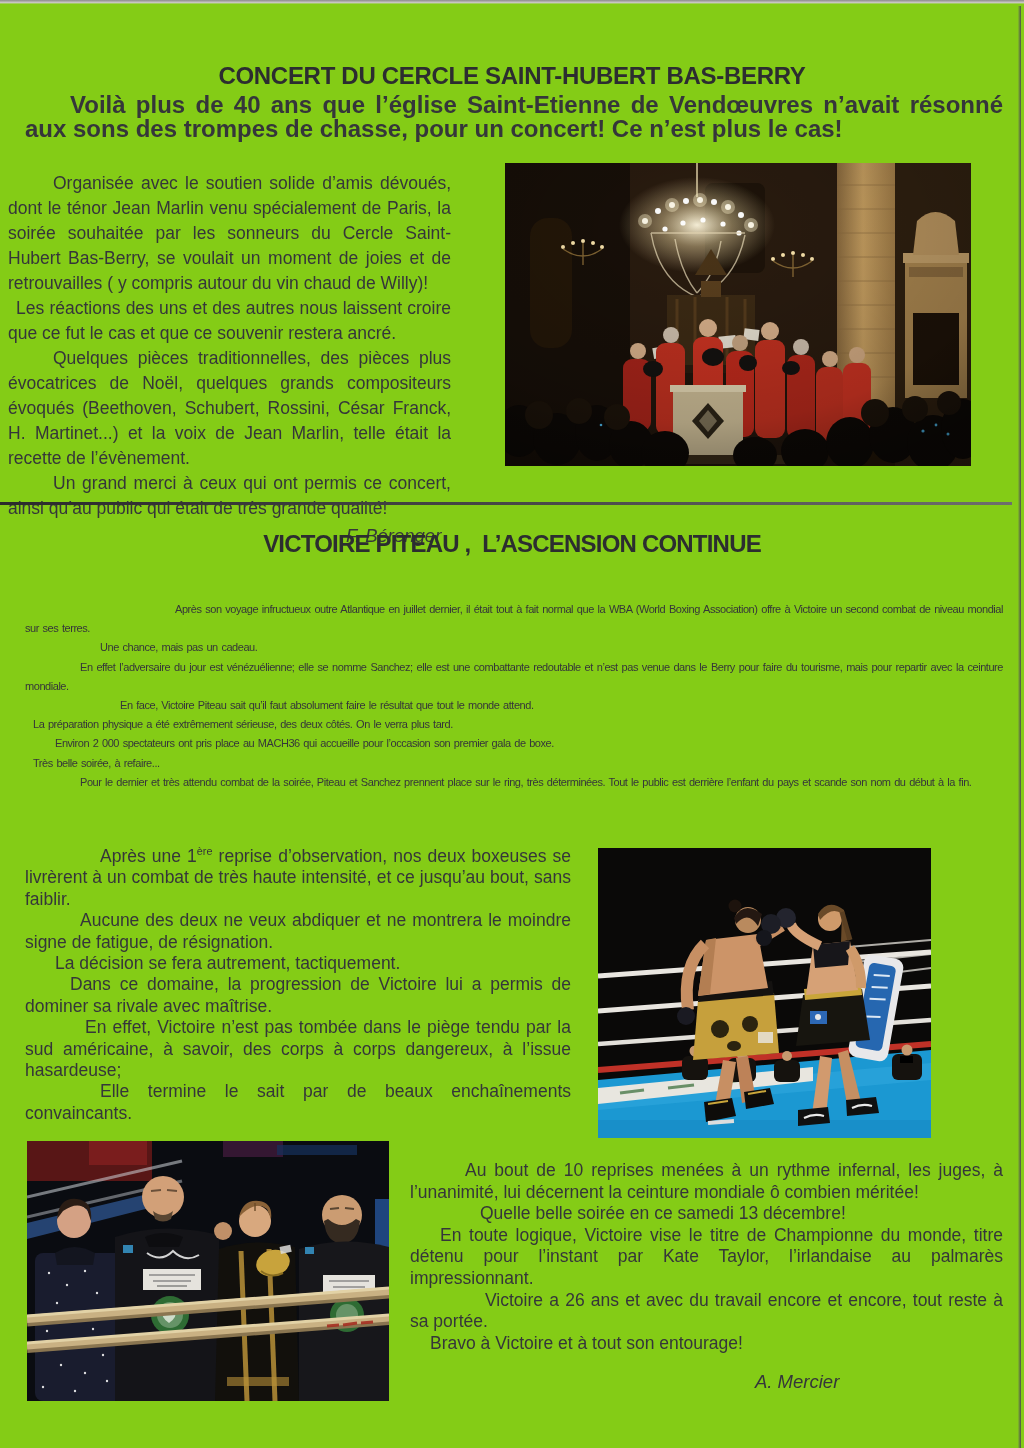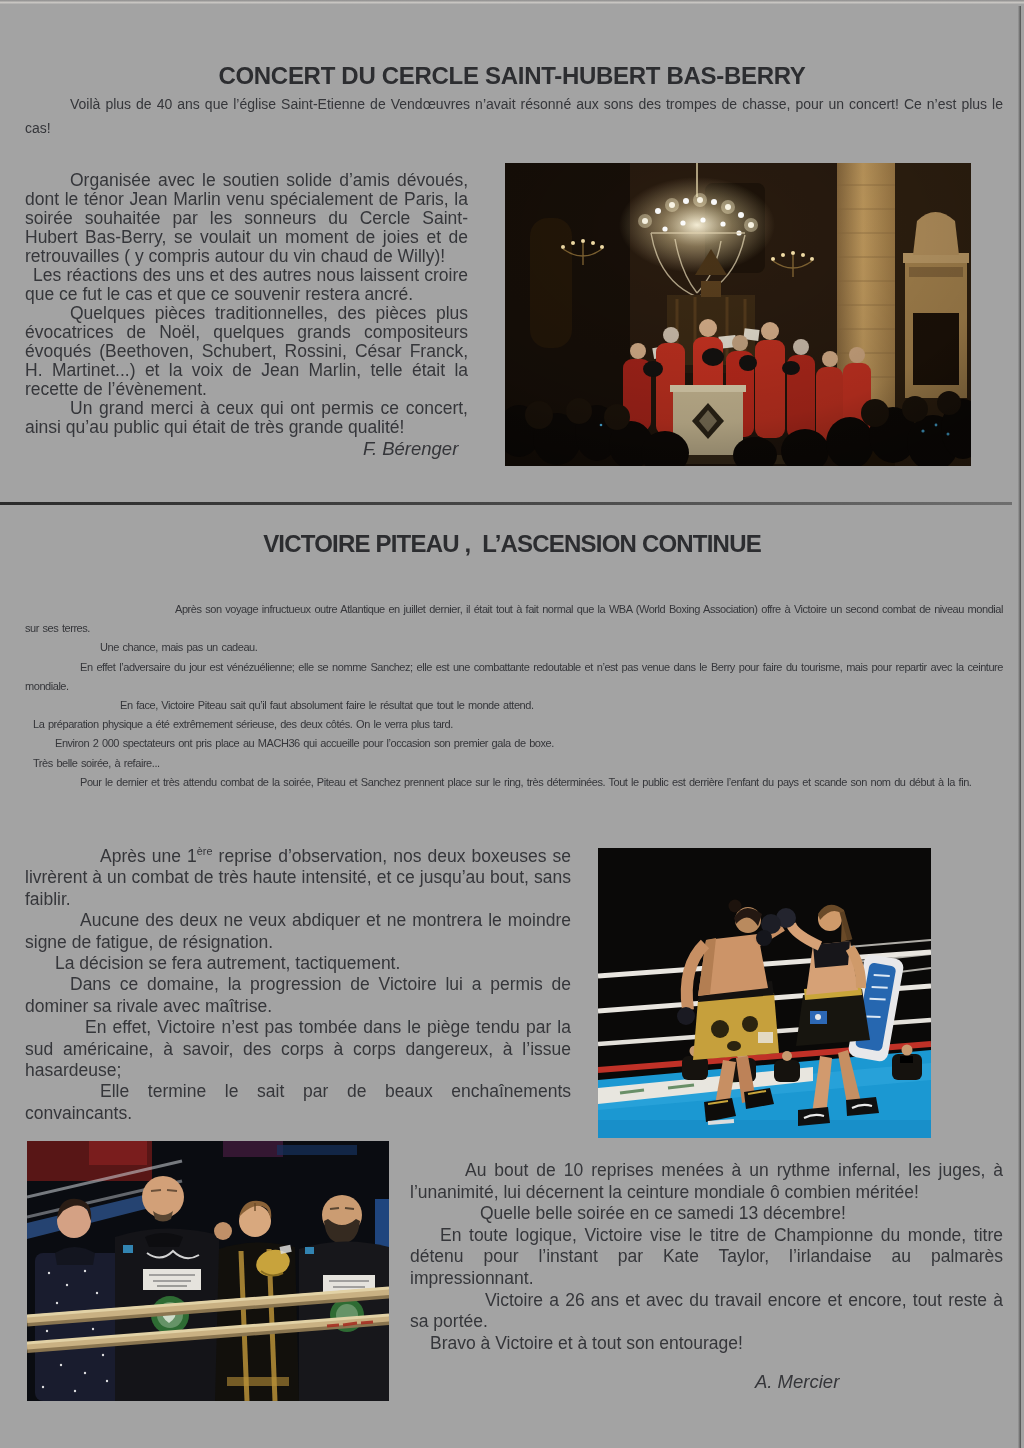--- a/index.html
+++ b/index.html
@@ -1,37 +1,37 @@
 <!DOCTYPE html>
 <html><head>
 <meta charset="utf-8">
 <style>
   html,body{margin:0;padding:0;background:#dfdfdd;}
   .page{
     position:relative;width:1024px;height:1448px;margin:0 auto;
-    background:#a3a3a3;overflow:hidden;
+    background:#84cc16;overflow:hidden;
     font-family:"Liberation Sans","DejaVu Sans",sans-serif;
     color:#35363a;
   }
   .abs{position:absolute;}
   
   .top-edge{top:0;left:0;width:1024px;height:4px;
     background:linear-gradient(180deg,#8a8a8a,#cfccc8 70%,rgba(255,255,255,0));}
   .right-edge{top:6px;left:1018px;width:3px;height:1442px;
     background:linear-gradient(90deg,rgba(120,120,120,.12),#4e4e4e);}
   .divider{top:502px;left:0;width:1012px;height:3px;
     background:linear-gradient(90deg,#2b2b2b,#4a4a4a 55%,#6e6e6e);}
   
   .headline{left:0;width:1024px;text-align:center;font-weight:bold;
     font-size:24px;letter-spacing:-0.3px;color:#2c2d30;}
   .headline.condensed{letter-spacing:-0.8px;white-space:pre;}
   
   .txt p{margin:0;text-align:justify;}
-  .intro1{top:93px;left:25px;width:978px;font-size:14px;line-height:23.5px;}
-  .col1{top:171px;left:25px;width:443px;font-size:17.5px;line-height:19px;}
+  .intro1{top:93px;left:25px;width:978px;font-size:24px;line-height:23.5px;font-weight:bold;}
+  .col1{top:171px;left:8px;width:443px;font-size:17.5px;line-height:25px;}
   .intro2{top:600px;left:25px;width:978px;font-size:11px;line-height:19.2px;
     letter-spacing:-0.45px;word-spacing:1px;}
   .col2{top:846px;left:25px;width:546px;font-size:17.5px;line-height:21.4px;}
   .col3{top:1160px;left:410px;width:593px;font-size:17.5px;line-height:21.6px;}
   
   .i8{text-indent:8px;}.i20{text-indent:20px;}.i30{text-indent:30px;}
   .i45{text-indent:45px;}.i55{text-indent:55px;}.i60{text-indent:60px;}
   .i70{text-indent:70px;}.i75{text-indent:75px;}.i95{text-indent:95px;}
   .i150{text-indent:150px;}
   .sig{font-style:italic;font-size:18.5px;margin-top:2px;}

